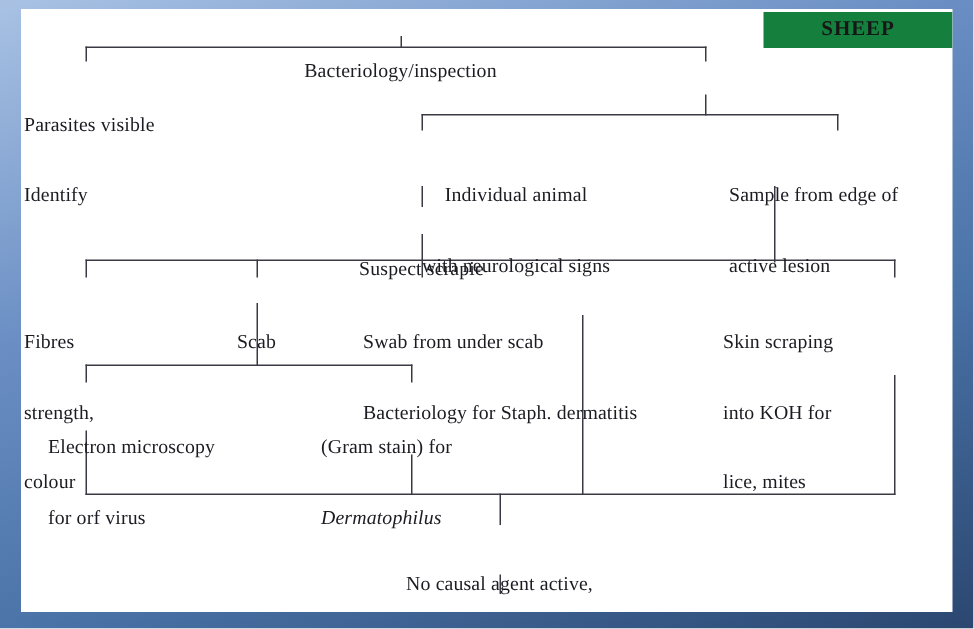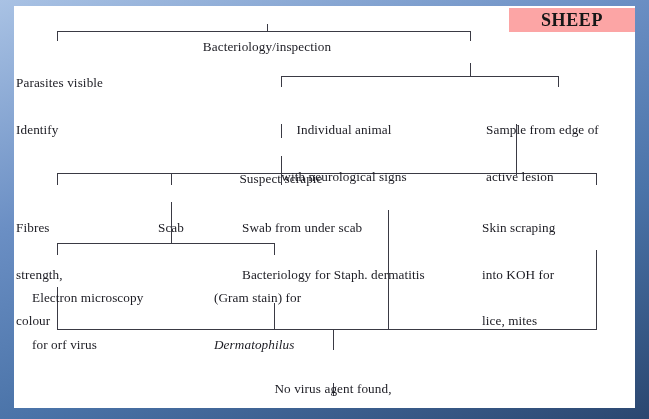--- a/index.html
+++ b/index.html
@@ -48,23 +48,23 @@
   .h, .v {
     position: absolute;
     background: #3a3a44;
   }
   .h { height: 1px; }
   .v { width: 1px; }
 
   
   #sheep-badge {
     position: absolute;
-    background: #fca5a5;
+    background: #15803d;
     color: #161616;
-    font-size: 18px;
+    font-size: 14px;
     font-weight: bold;
     letter-spacing: .6px;
     text-align: center;
     line-height: 24px;
     height: 24px;
   }
 </style>
 </head>
 <body>
 
@@ -166,21 +166,21 @@
       <div>Electron microscopy</div>
       <div>for orf virus</div>
     </div>
 
     <div class="node lft" style="left:200px; top:253px;">
       <div>(Gram stain) for</div>
       <div class="ital">Dermatophilus</div>
     </div>
 
     <div class="node ctr" style="left:319px; top:344px;">
-      <div>No virus agent found,</div>
+      <div>No causal agent active,</div>
       
     </div>
 
     <div class="node ctr" style="left:319px; top:390px;">
       
     </div>
 
   </div>
 </div>
 

